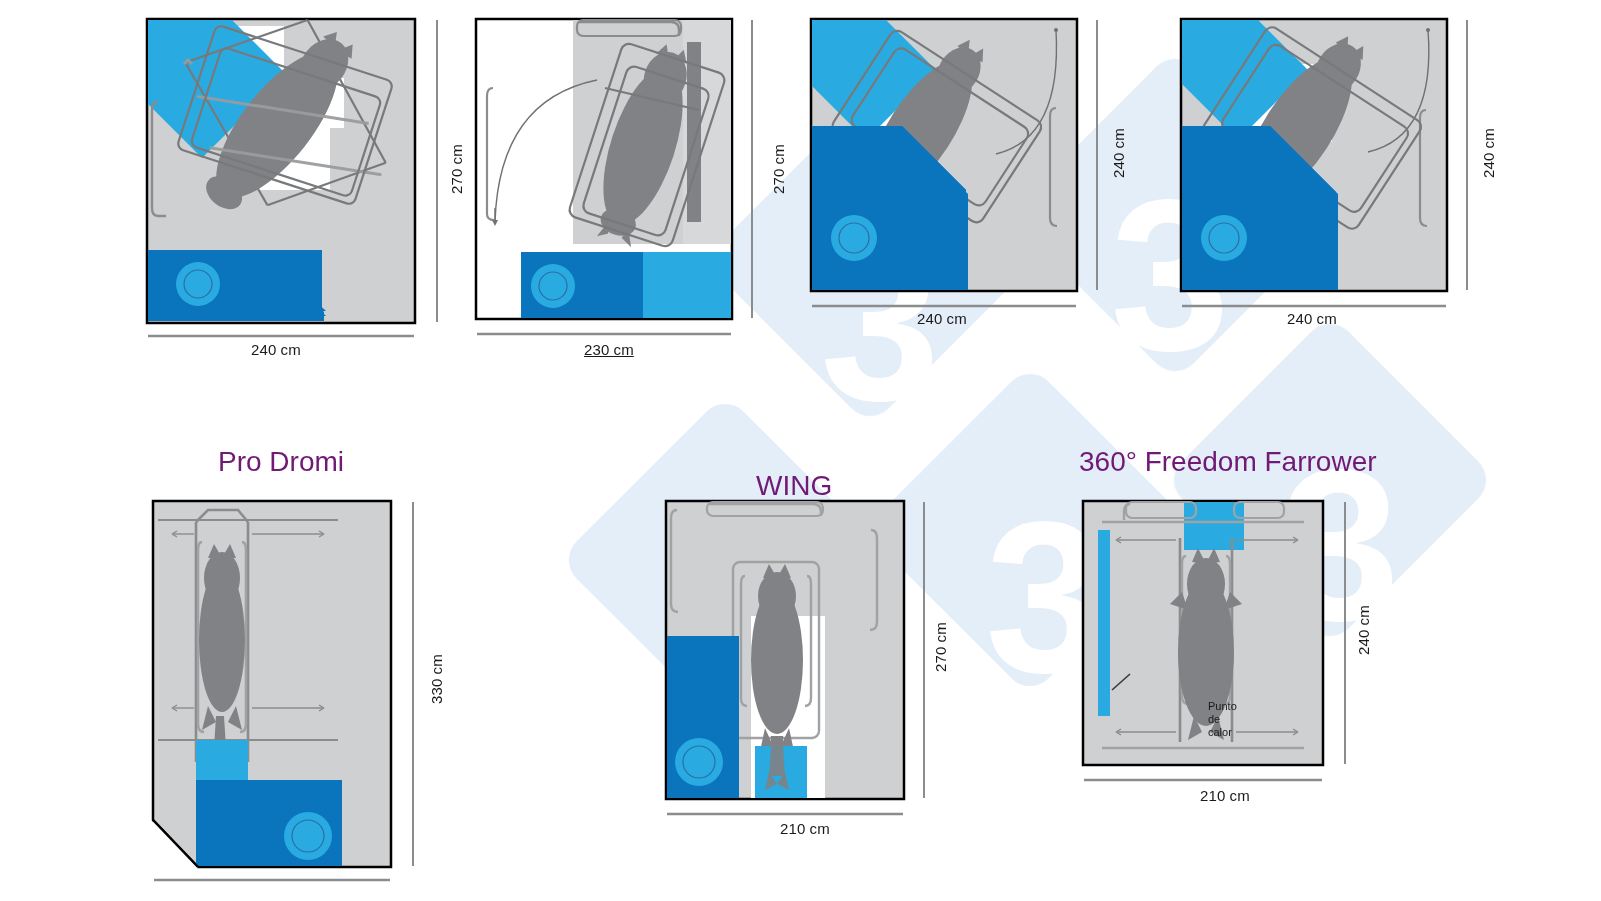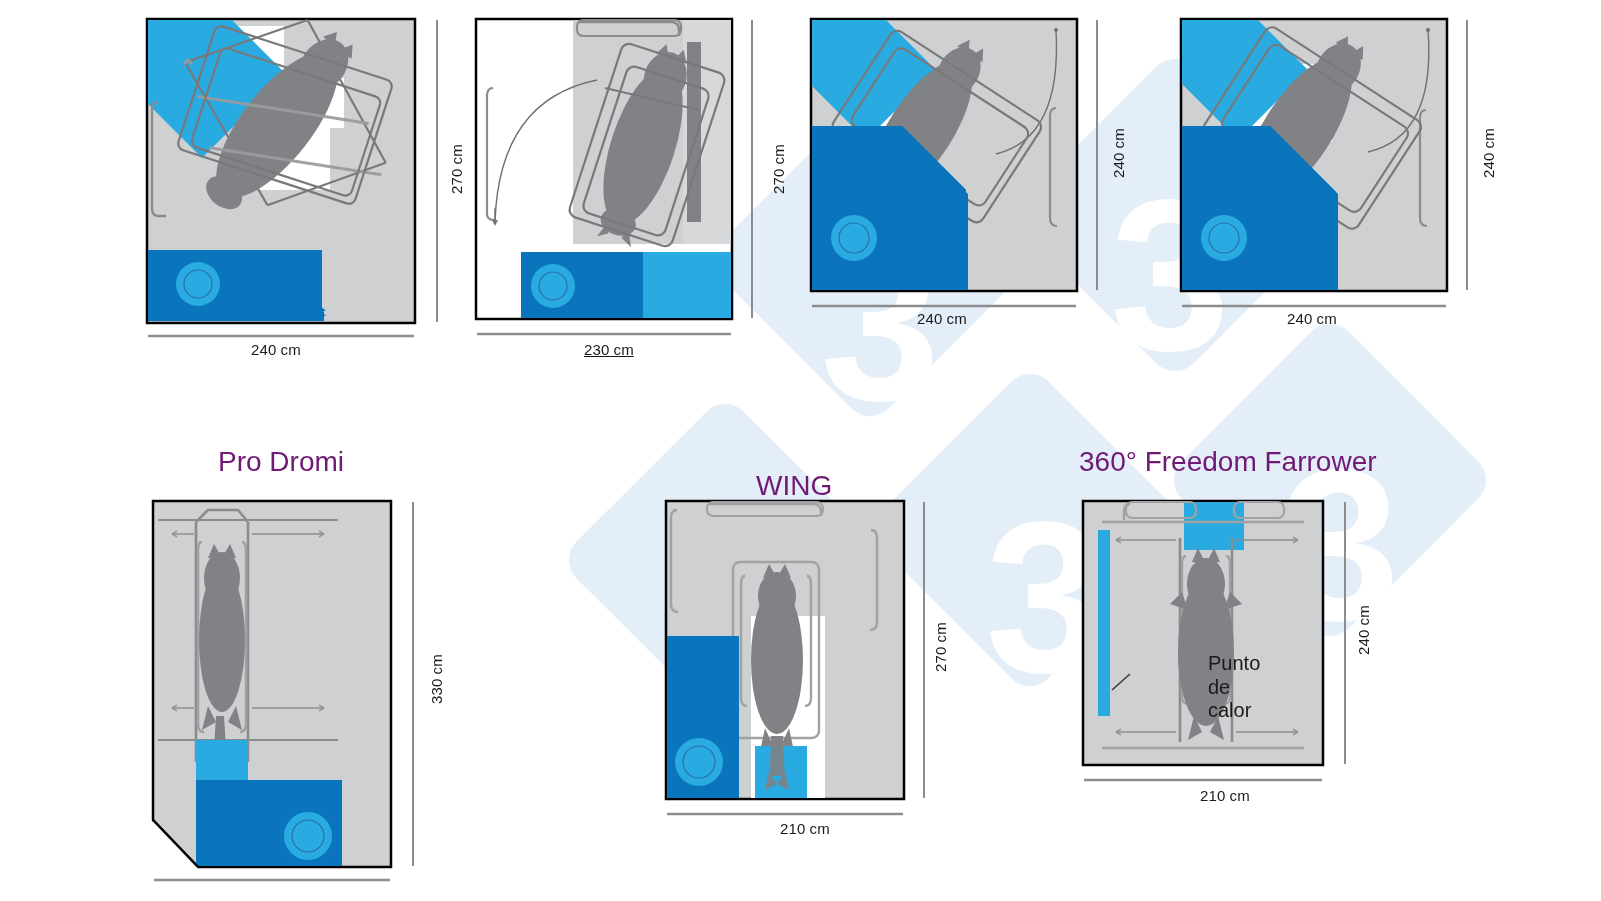--- a/index.html
+++ b/index.html
@@ -25,24 +25,25 @@
     transform:rotate(-90deg);
   }
   .title{
     position:absolute;
     font-size:28px;
     color:#701a75;
     white-space:nowrap;
   }
   .pcaption{
     position:absolute;
-    font-size:20px;
+    font-size:11px;
     color:#1a1a1a;
     line-height:1.18;
     white-space:pre-line;
+    margin-top:48px;
   }
   svg{display:block;overflow:visible;}
 </style>
 </head>
 <body>
 
 <div class="stage">
 
   <svg class="wm" viewBox="0 0 1601 901">
     <defs>

